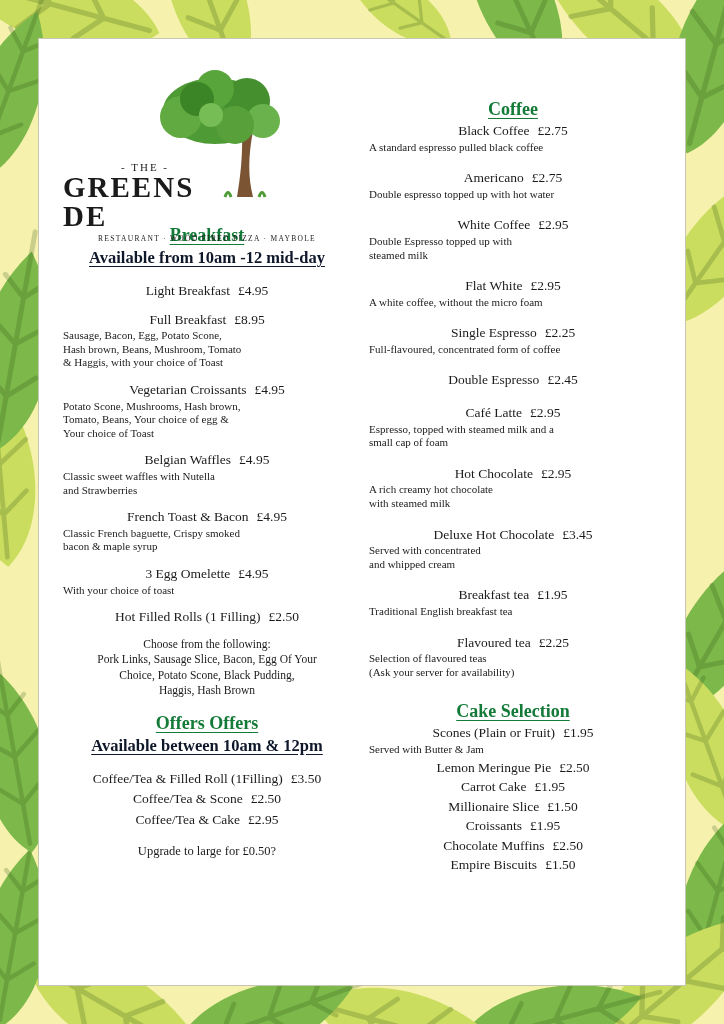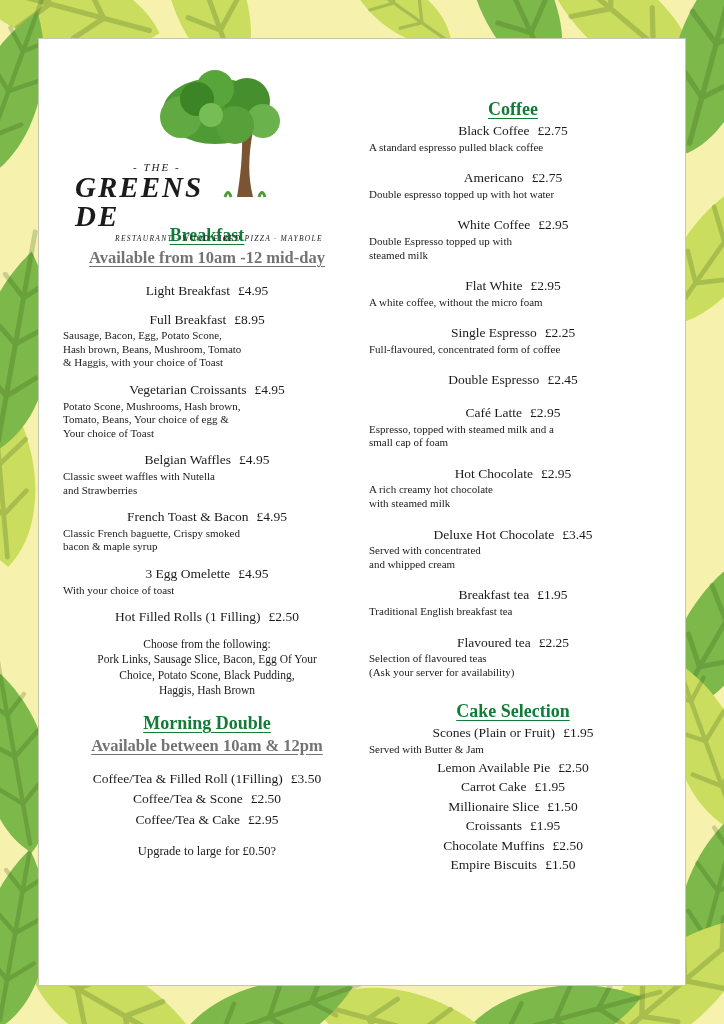--- a/index.html
+++ b/index.html
@@ -13,30 +13,30 @@
     position:absolute;left:38px;top:38px;width:648px;height:948px;
     background:#ffffff;border:1px solid #c6c6b2;box-sizing:border-box;
   }
   .col{position:absolute;top:18px;width:288px;}
   .col-left{left:24px;}
   .col-right{left:322px;margin-left:8px;}
 
   
   .logo{position:relative;height:142px;margin-top:12px;}
   .tree{position:absolute;top:0;left:50%;margin-left:-64px;width:150px;height:140px;}
-  .logo-text{position:absolute;top:92px;left:12px;width:100%;text-align:center;font-style:italic;}
+  .logo-text{position:absolute;top:92px;left:0;width:100%;text-align:center;}
   .logo-the{font-size:11px;letter-spacing:2px;text-align:left;padding-left:58px;margin-bottom:0;}
   .logo-name{display:flex;justify-content:center;align-items:baseline;font-size:29px;font-weight:bold;letter-spacing:2px;line-height:1.0;flex-direction:column;}
   .trunk-gap{display:inline-block;width:14px;}
   .logo-tagline{font-size:7.5px;letter-spacing:1.3px;margin-top:3px;}
 
   
   .sec-title{color:#137a38;font-size:18px;font-weight:bold;text-align:center;
     text-decoration:underline;text-underline-offset:3px;margin:14px 0 2px;}
-  .sec-sub{color:#737373;font-size:16.5px;font-weight:bold;text-align:center;
+  .sec-sub{color:#0f172a;font-size:16.5px;font-weight:bold;text-align:center;
     text-decoration:underline;text-underline-offset:3px;margin:2px 0 14px;}
 
   .item{margin-bottom:11px;}
   .item-head{display:flex;justify-content:center;align-items:baseline;font-size:13.5px;line-height:1.3;}
   .item-name{padding-right:8px;}
   .item-price{white-space:nowrap;}
   .item-desc{font-size:11px;line-height:1.24;white-space:pre-line;margin-top:1px;}
   .col-right .item{margin-bottom:15px;}
 
   .tight{margin-bottom:3px;}
@@ -177,21 +177,21 @@
             </div>
 
           </div>
         </div>
 
       <div class="note">Choose from the following:
 Pork Links, Sausage Slice, Bacon, Egg Of Your
 Choice, Potato Scone, Black Pudding,
 Haggis, Hash Brown</div>
 
-      <div class="sec-title">Morning Double</div>
+      <div class="sec-title">Offers Offers</div>
       <div class="sec-sub">Available between 10am &amp; 12pm</div>
 
       <div class="items offers">
 
           <div class="item tight">
             <div class="item-head">
               <span class="item-name">Coffee/Tea &amp; Filled Roll (1Filling)</span>
               <span class="item-price">£3.50</span>
             </div>
           </div>
@@ -321,21 +321,21 @@
           <div class="item">
             <div class="item-head">
               <span class="item-name">Scones (Plain or Fruit)</span>
               <span class="item-price">£1.95</span>
             </div>
             <div class="item-desc">Served with Butter &amp; Jam</div>
           </div>
 
           <div class="item">
             <div class="item-head">
-              <span class="item-name">Lemon Available Pie</span>
+              <span class="item-name">Lemon Meringue Pie</span>
               <span class="item-price">£2.50</span>
             </div>
 
           </div>
 
           <div class="item">
             <div class="item-head">
               <span class="item-name">Carrot Cake</span>
               <span class="item-price">£1.95</span>
             </div>

